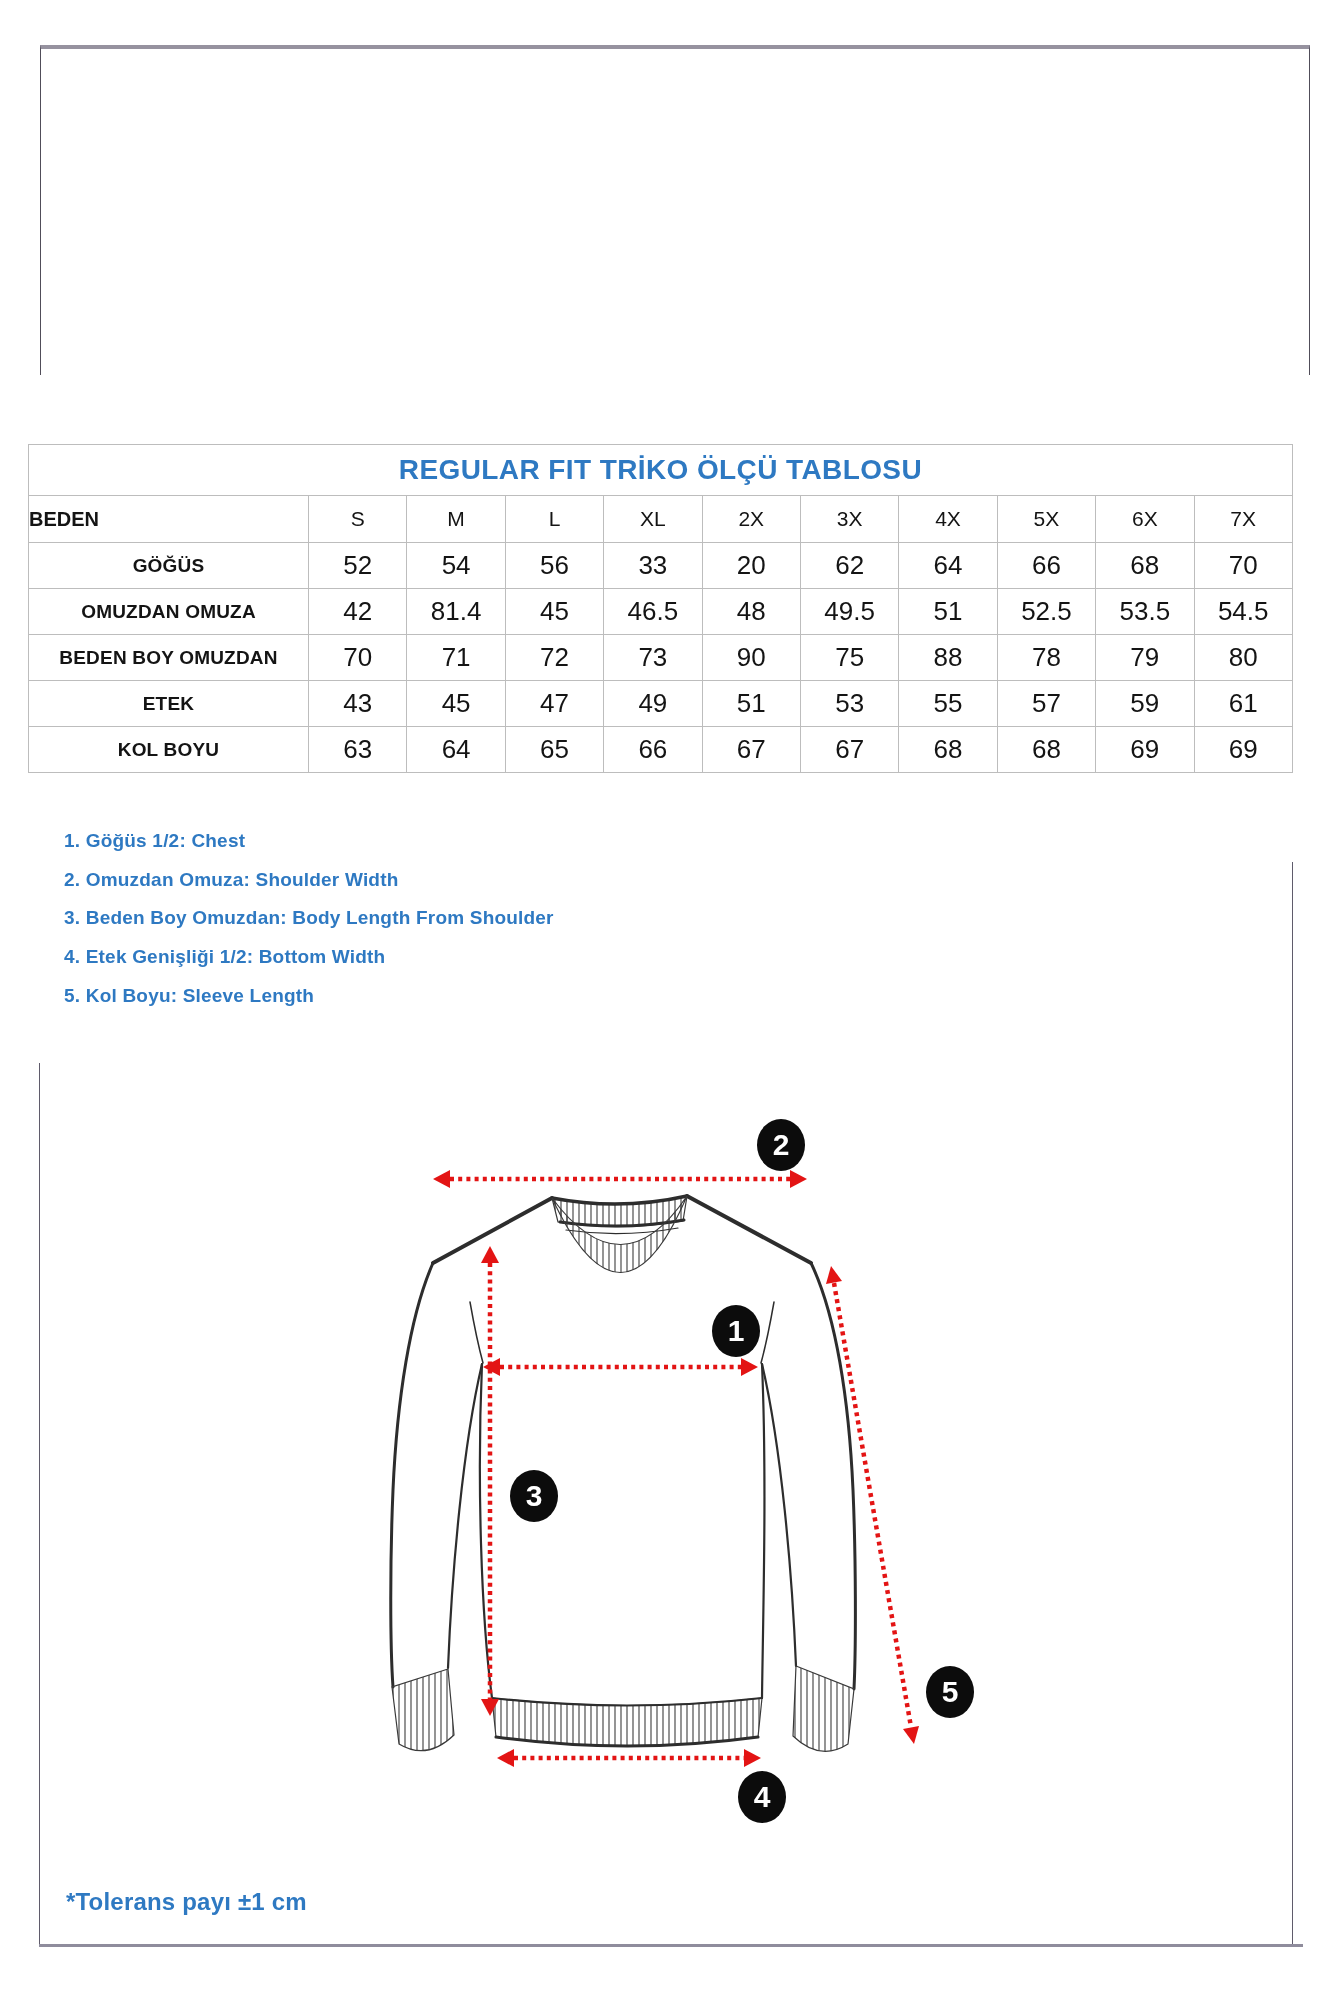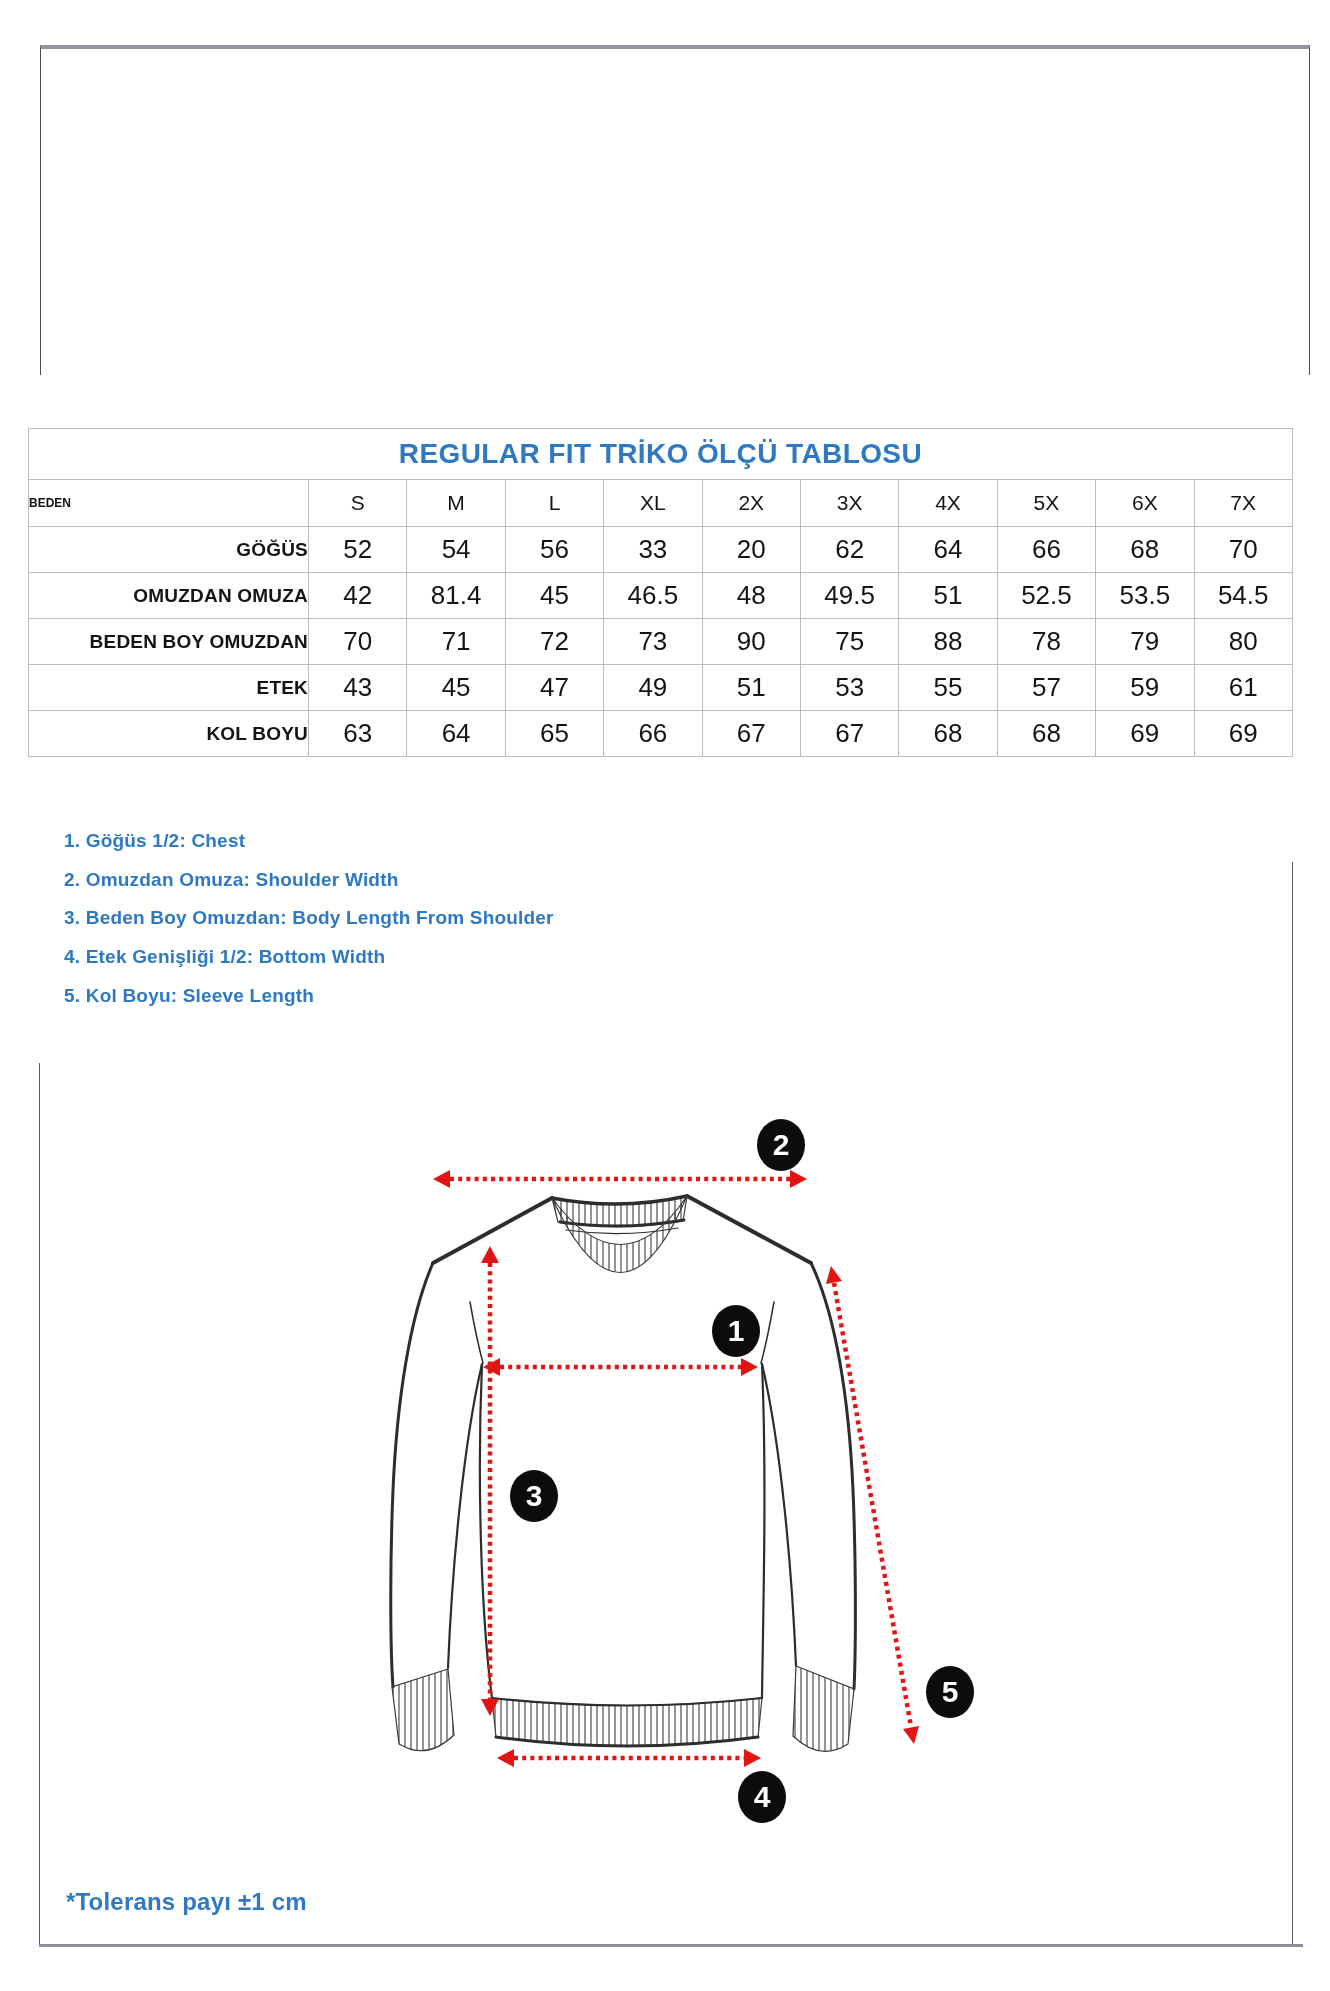--- a/index.html
+++ b/index.html
@@ -4,28 +4,28 @@
 <style>
   html,body{margin:0;padding:0;background:#fff;}
   #page{position:relative;width:1330px;height:1991px;background:#ffffff;
         font-family:"Liberation Sans",sans-serif;overflow:hidden;}
 
   
   .topbox{position:absolute;left:40px;top:45px;width:1268px;height:326px;
           border-top:4px solid #96929f;border-left:1px solid #504d59;border-right:1px solid #504d59;}
 
   
-  table.size{position:absolute;left:28px;top:428px;width:1264px;
+  table.size{position:absolute;left:28px;top:444px;width:1264px;
              border-collapse:collapse;table-layout:fixed;color:#141414;padding-left:32px;}
   table.size td,table.size th{border:1px solid #bdbdbd;padding:0;}
   .title-cell{height:50px;text-align:center;font-size:28px;font-weight:700;
               color:var(--blue);letter-spacing:.4px;}
-  .rowlabel{height:45px;text-align:right;padding-left:22px;font-weight:700;
+  .rowlabel{height:45px;text-align:center;padding-left:22px;font-weight:700;
             font-size:19px;letter-spacing:.2px;}
-  th.beden{height:46px;text-align:left;padding-left:22px;font-weight:700;font-size:12px;}
+  th.beden{height:46px;text-align:left;padding-left:22px;font-weight:700;font-size:20px;}
   th.size-h{font-weight:400;font-size:21px;text-align:center;}
   td.val{font-weight:400;font-size:26px;text-align:center;}
 
   
   .legend{position:absolute;left:64px;top:822px;margin:0;padding:0;list-style:none;}
   .legend li{height:38.6px;display:flex;align-items:center;font-size:19px;
              font-weight:700;color:var(--blue);letter-spacing:.2px;}
 
   
   .vline,.hline{position:absolute;background:#5f5b6b;}

